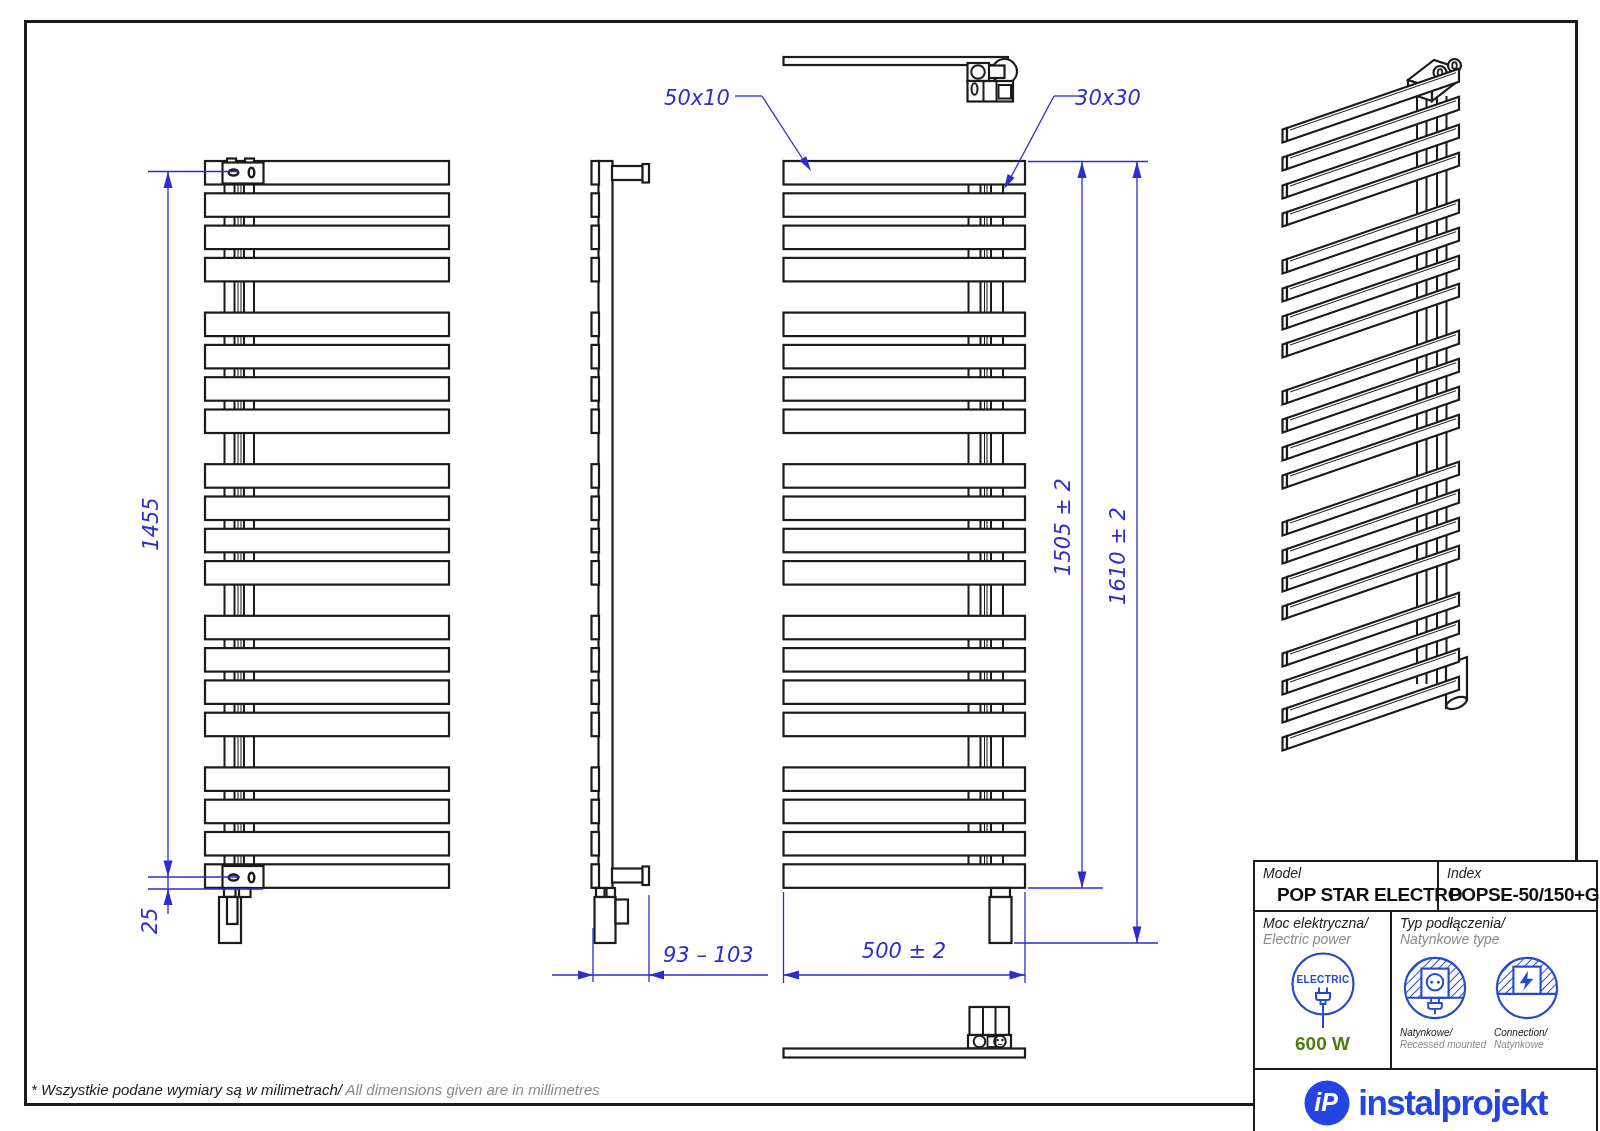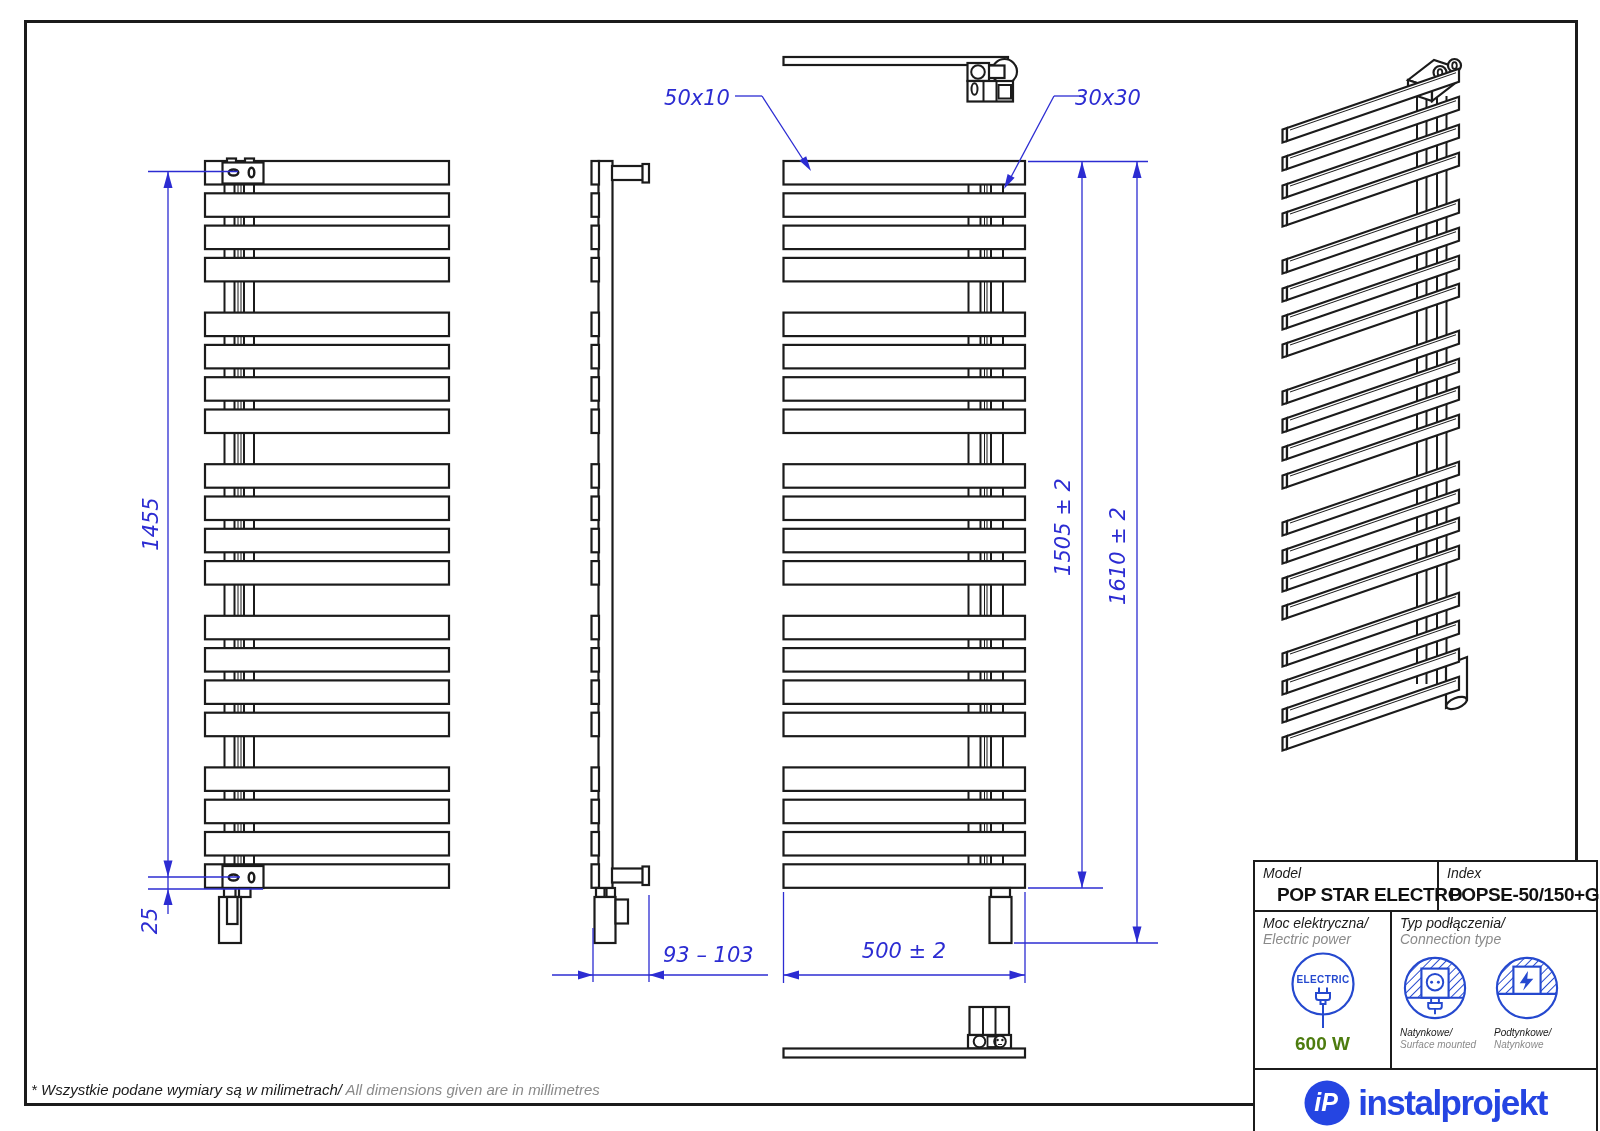--- a/index.html
+++ b/index.html
@@ -363,21 +363,21 @@
             <path d="M26,42 h14 v4.5 a2.5,2.5 0 0 1 -2.5,2.5 h-9 a2.5,2.5 0 0 1 -2.5,-2.5 z"></path>
             <path d="M30.5,49 h5 v4 h-5 z"></path>
             <line x1="33" y1="53" x2="33" y2="77"></line>
           </g>
         </svg>
         <div class="pwr-value">600 W</div>
       </div>
       <div class="cellB">
         <div class="tb-label">
           <span>Typ podłączenia/</span><br>
-          <span class="gray">Connection type</span>
+          <span class="gray">Natynkowe type</span>
         </div>
         <div class="conn-icons">
 
           <svg width="66" height="66" viewBox="0 0 68 68">
             <defs>
               <pattern id="hatch1" width="6" height="6" patternUnits="userSpaceOnUse" patternTransform="rotate(45)">
                 <line x1="0" y1="0" x2="0" y2="6" stroke="var(--icon_blue)" stroke-width="2"></line>
               </pattern>
             </defs>
             <path d="M4.7,44 A31,31 0 1 1 63.3,44 Z" fill="url(#hatch1)" stroke="none"></path>
@@ -404,24 +404,24 @@
             <path d="M3.6,40 A31,31 0 1 1 64.4,40 Z" fill="url(#hatch2)" stroke="none"></path>
             <line x1="3.6" y1="40" x2="64.4" y2="40" stroke="var(--icon_blue)" stroke-width="2.2"></line>
             <rect x="20" y="12" width="28" height="28" fill="#fff" stroke="var(--icon_blue)" stroke-width="2.2"></rect>
             <path d="M35,16.5 L26.5,29 L32.5,29 L30,36.5 L40.5,24.5 L34.3,24.5 Z" fill="var(--icon_blue)"></path>
             <circle cx="34" cy="34" r="31" fill="none" stroke="var(--icon_blue)" stroke-width="2.2"></circle>
           </svg>
         </div>
         <div class="conn-labels">
           <div class="conn-lab">
             <span>Natynkowe/</span><br>
-            <span class="gray">Surface mounted</span>
+            <span class="gray">Recessed mounted</span>
           </div>
           <div class="conn-lab">
-            <span>Podtynkowe/</span><br>
+            <span>Connection/</span><br>
             <span class="gray">Natynkowe</span>
           </div>
         </div>
       </div>
     </div>
     <div class="tb-row3">
       <svg width="46" height="46" viewBox="0 0 46 46">
         <circle cx="23" cy="23" r="22.5" fill="var(--logo_blue)"></circle>
         <text x="22" y="31" text-anchor="middle" font-size="25" font-weight="bold" font-style="italic" fill="#ffffff">iP</text>
       </svg>

